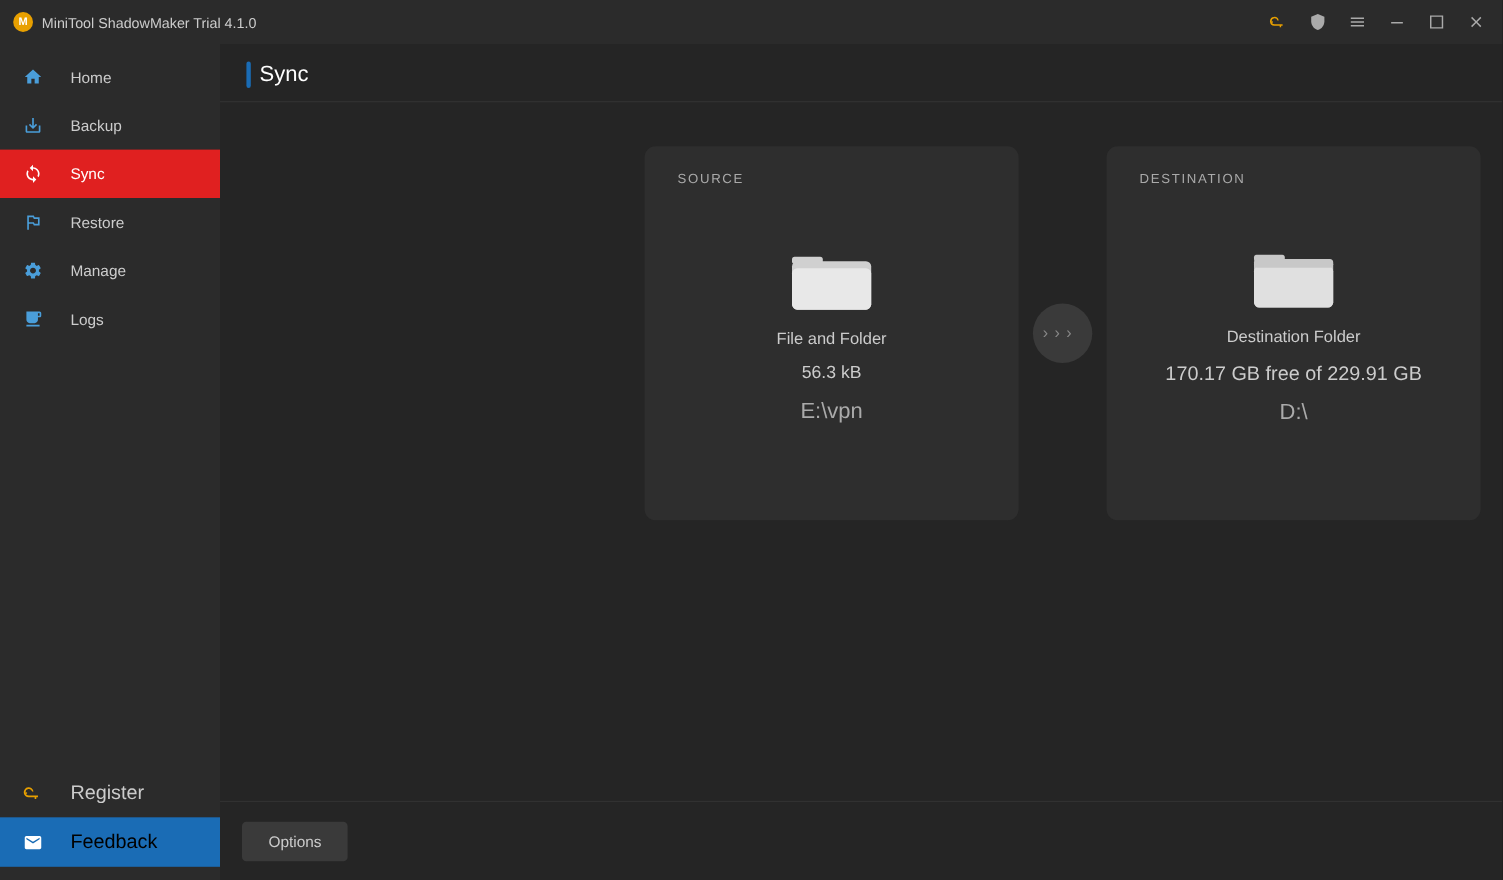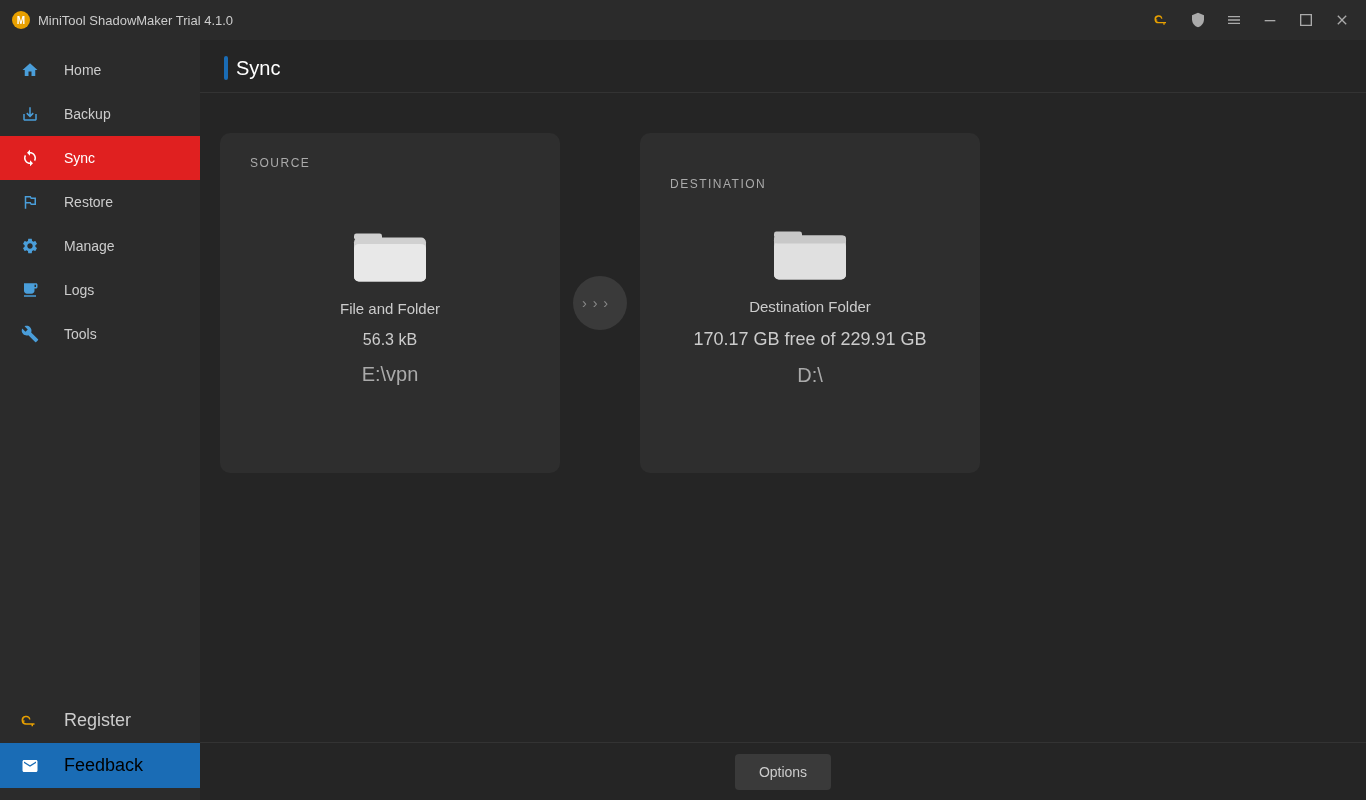--- a/index.html
+++ b/index.html
@@ -156,21 +156,21 @@
       height: 24px;
       background: #1a6cb5;
       border-radius: 2px;
     }
 
     
     .sync-content {
       flex: 1;
       display: flex;
       align-items: flex-start;
-      justify-content: flex-start;
+      justify-content: flex-end;
       padding: 40px 20px;
       gap: 0;
       position: relative;
     }
 
     .sync-card {
       background: #2e2e2e;
       border-radius: 10px;
       width: 340px;
       height: 340px;
@@ -235,26 +235,26 @@
       display: flex;
       align-items: center;
       justify-content: center;
       color: #888;
       font-size: 20px;
       letter-spacing: -4px;
     }
 
     
     .bottom-bar {
-      height: 58px;
+      height: 72px;
       background: #252525;
       border-top: 1px solid #333;
       display: flex;
       align-items: center;
-      justify-content: center;
+      justify-content: flex-start;
       padding: 0 20px;
       gap: 12px;
       flex-shrink: 0;
     }
     .btn-options {
       background: #3a3a3a;
       color: #ccc;
       border: none;
       padding: 10px 24px;
       border-radius: 4px;
@@ -384,28 +384,20 @@
 
       <div class="sidebar-item">
         <div class="sidebar-icon">
           <svg viewBox="0 0 24 24">
               <path d="M20 3H4v10c0 2.21 1.79 4 4 4h6c2.21 0 4-1.79 4-4v-3h2c1.11 0 2-.89 2-2V5c0-1.11-.89-2-2-2zm0 5h-2V5h2v3zM4 19h16v2H4z"></path>
             </svg>
         </div>
         <span>Logs</span>
       </div>
 
-      <div class="sidebar-item">
-        <div class="sidebar-icon">
-          <svg viewBox="0 0 24 24">
-              <path d="M22.7 19l-9.1-9.1c.9-2.3.4-5-1.5-6.9-2-2-5-2.4-7.4-1.3L9 6 6 9 1.6 4.7C.4 7.1.9 10.1 2.9 12.1c1.9 1.9 4.6 2.4 6.9 1.5l9.1 9.1c.4.4 1 .4 1.4 0l2.3-2.3c.5-.4.5-1.1.1-1.4z"></path>
-            </svg>
-        </div>
-        <span>Tools</span>
-      </div>
     </div>
 
     <div class="sidebar-bottom">
       <div class="sidebar-bottom-item">
         <div class="sidebar-icon">
           <svg viewBox="0 0 24 24" fill="#e8a000" width="18" height="18">
               <path d="M12.65 10A6 6 0 1 0 7 17H14v2h2v-2h2v-2H7A4 4 0 1 1 10.93 10H12.65zM4 13a1 1 0 1 1 0-2 1 1 0 0 1 0 2z"></path>
             </svg>
         </div>
         <span>Register</span>
@@ -456,21 +448,21 @@
         <div class="arrow-circle">
           <svg width="36" height="20" viewBox="0 0 54 20">
             <text x="0" y="17" font-size="22" fill="#888" font-family="Arial">›</text>
             <text x="16" y="17" font-size="22" fill="#888" font-family="Arial">›</text>
             <text x="32" y="17" font-size="22" fill="#888" font-family="Arial">›</text>
           </svg>
         </div>
       </div>
 
       <div class="sync-card" style="position:relative;">
-        <div style="position:absolute;top:20px;left:30px;margin-top:21px;">
+        <div style="position:absolute;top:20px;left:30px;">
           <span style="color:#aaa;font-size:12px;letter-spacing:1.5px;text-transform:uppercase;">DESTINATION</span>
         </div>
         <div class="card-inner">
           <div class="folder-icon">
             <svg viewBox="0 0 100 80" xmlns="http://www.w3.org/2000/svg">
               <rect x="5" y="15" width="35" height="8" rx="3" fill="#c8c8c8"></rect>
               <rect x="5" y="20" width="90" height="55" rx="6" fill="#c8c8c8"></rect>
               <rect x="5" y="28" width="90" height="47" rx="6" fill="#e0e0e0"></rect>
 
               <rect x="5" y="20" width="90" height="10" rx="4" fill="#c8c8c8"></rect>

